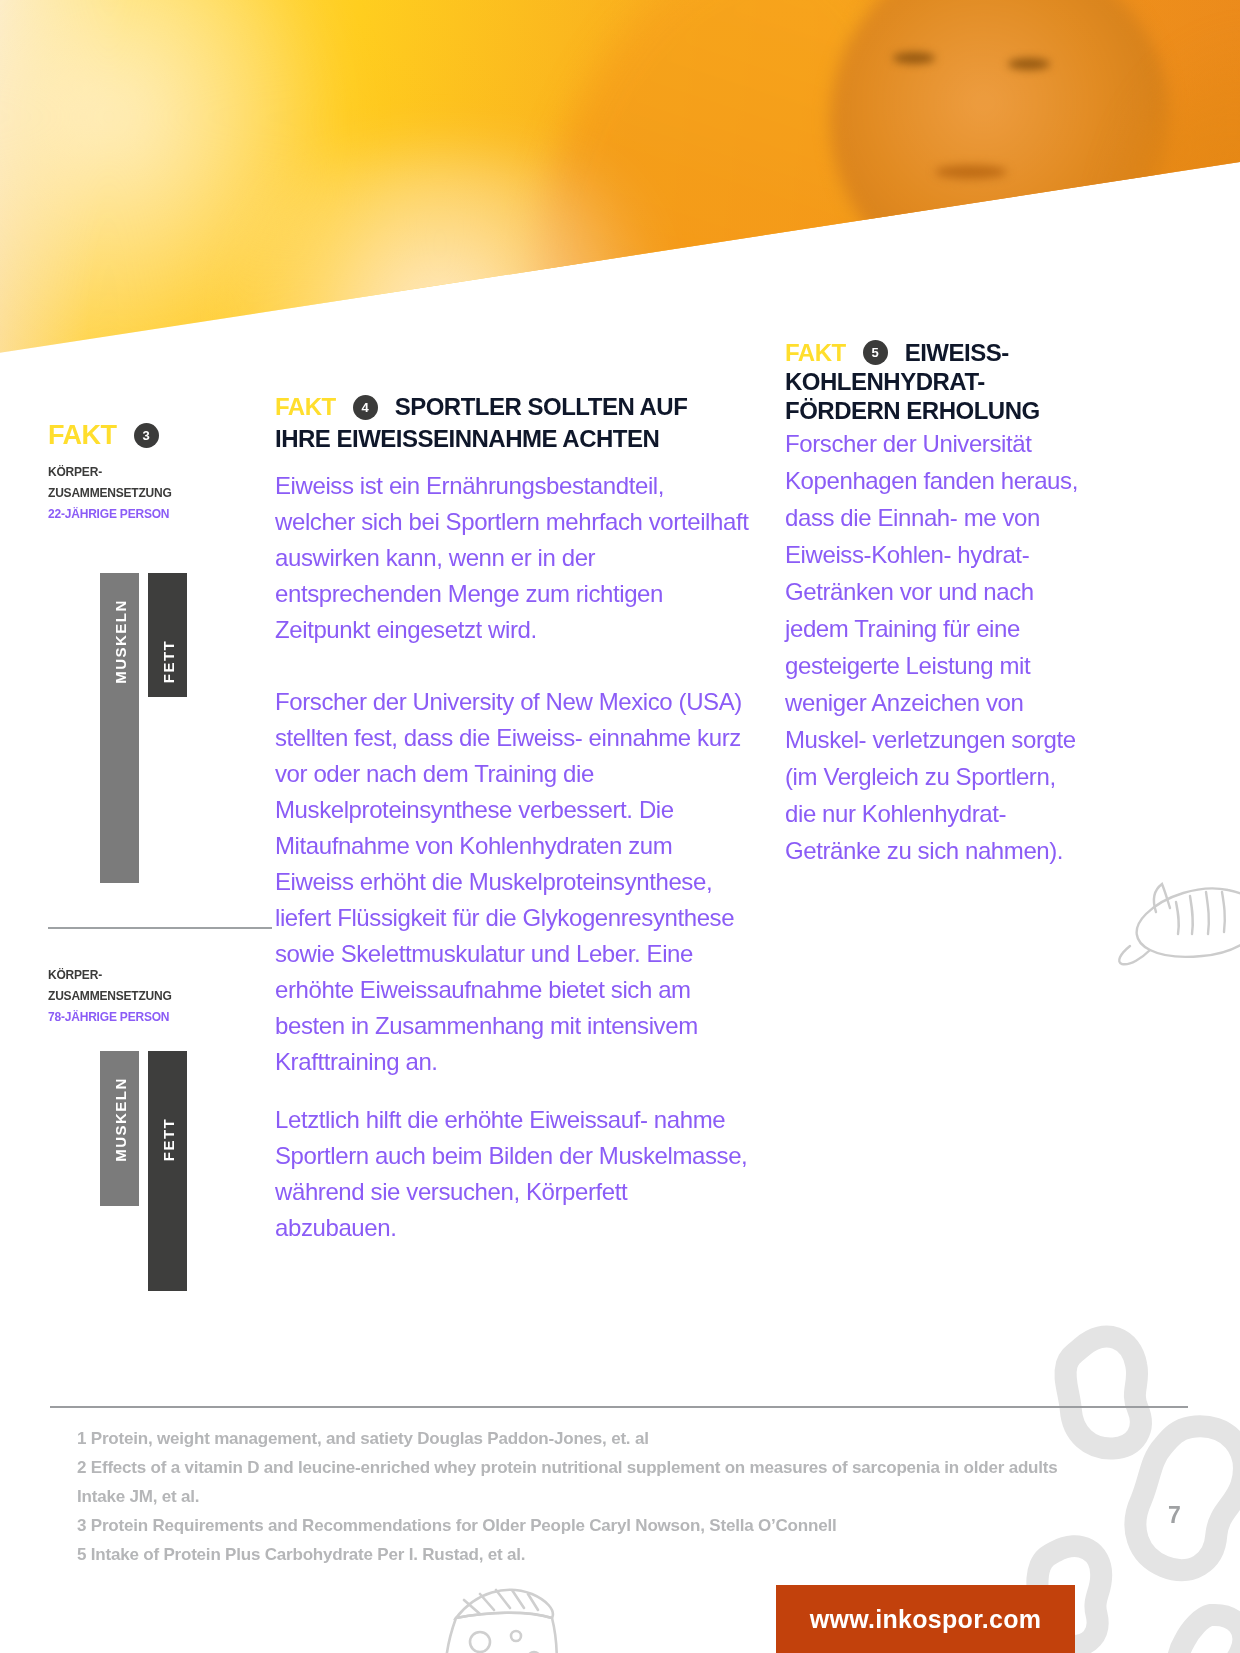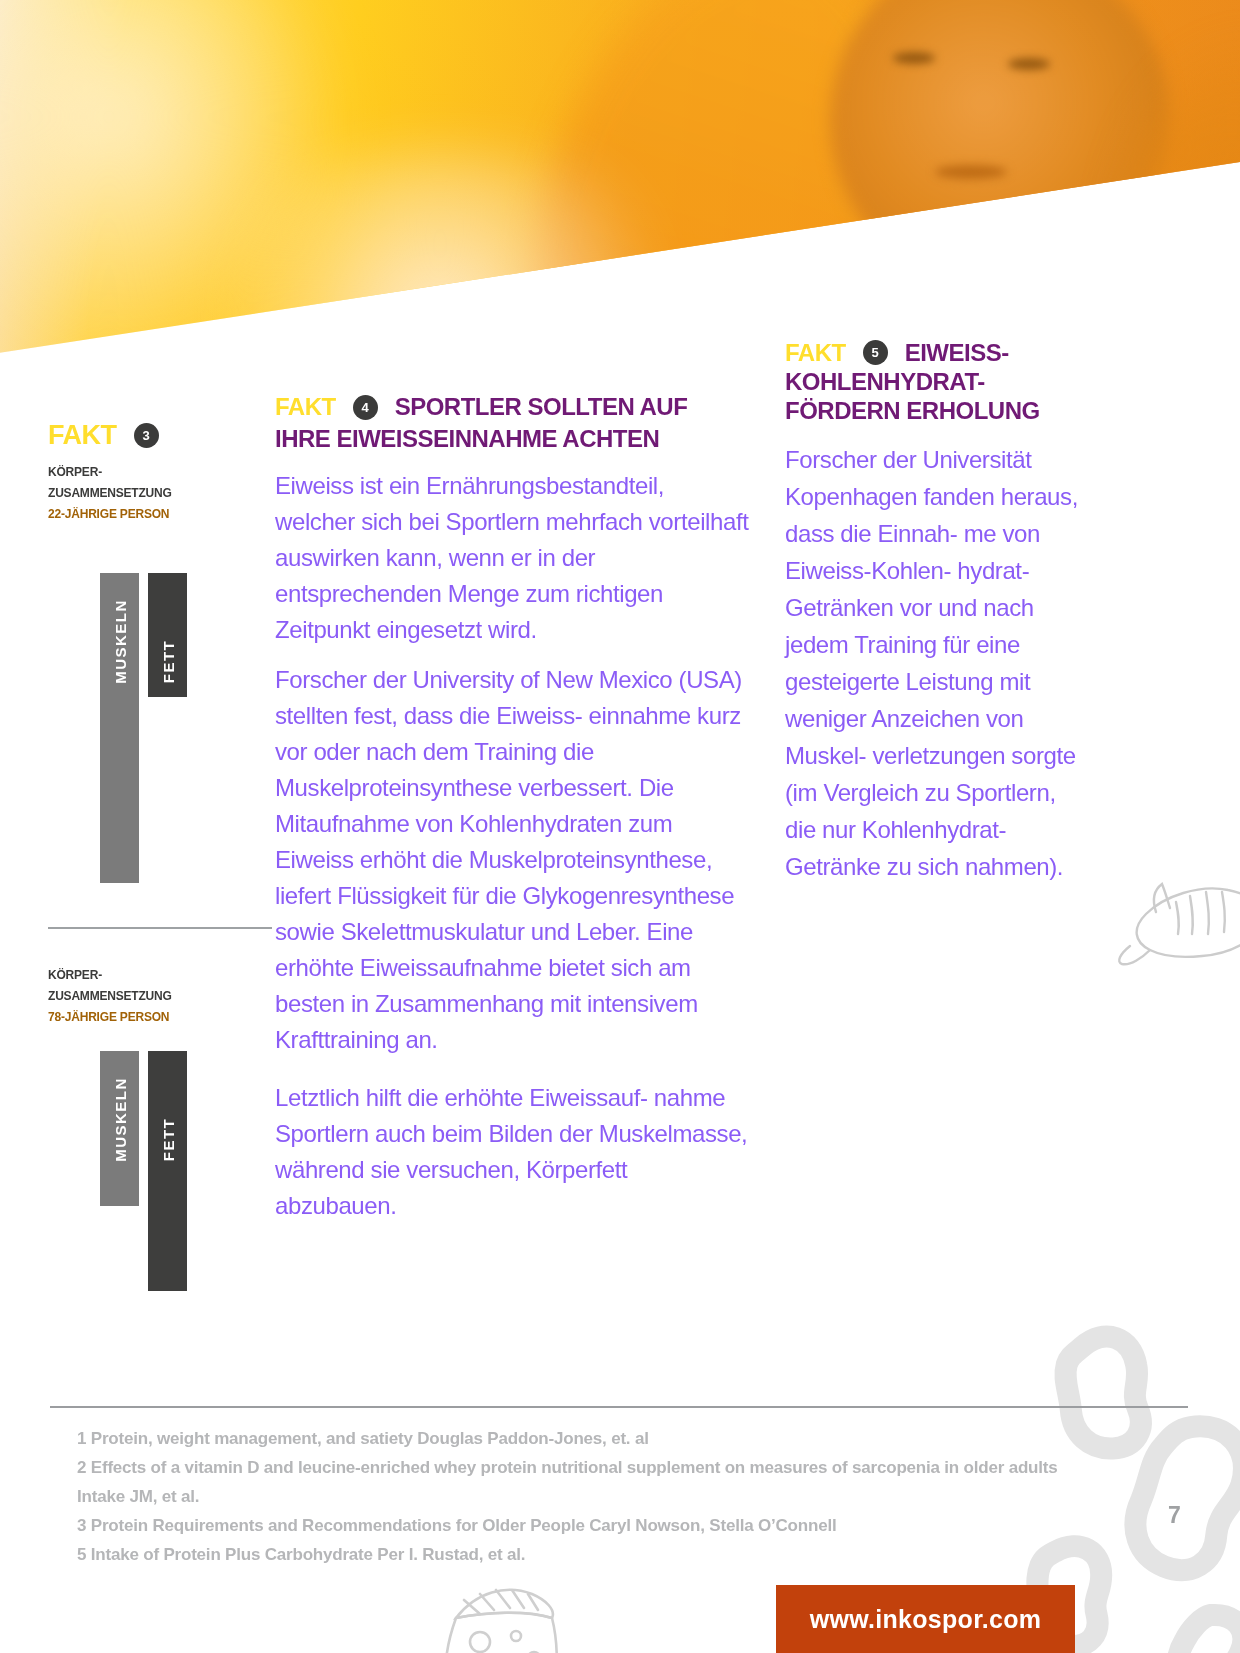--- a/index.html
+++ b/index.html
@@ -26,53 +26,53 @@
   .mouth{position:absolute;left:935px;top:165px;width:72px;height:14px;border-radius:50%;
         background:#b56414;filter:blur(5px);}
   .hero-tint{position:absolute;inset:0;background:linear-gradient(rgba(255,172,32,.10),rgba(255,150,20,.16));}
 
   
   .h-line{display:flex;align-items:center;gap:17px;}
   .fakt{color:#FFDE2D;font-weight:bold;letter-spacing:-.5px;}
   .badge{display:inline-flex;align-items:center;justify-content:center;flex:0 0 auto;
          width:25px;height:25px;border-radius:50%;background:#3B3B3A;color:#fff;
          font-size:13px;font-weight:bold;}
-  .hdark{color:#701a75;font-weight:bold;letter-spacing:-.5px;}
+  .hdark{color:#0f172a;font-weight:bold;letter-spacing:-.5px;}
 
   
   .col-left{position:absolute;left:48px;top:420px;width:225px;}
   .col-left .fakt{font-size:27px;}
   .chart-title{position:absolute;left:0;font-size:12px;font-weight:bold;line-height:21px;
                color:#3B3B3A;letter-spacing:-.2px;}
-  .chart-sub{color:#a16207;}
+  .chart-sub{color:#8b5cf6;}
   .chart{position:absolute;left:52px;display:flex;gap:9px;align-items:flex-start;}
   .bar{width:39px;position:relative;}
   .bar-gray{background:#7B7B7B;}
   .bar-dark{background:#3E3E3D;}
   .bar-label{position:absolute;left:50%;white-space:nowrap;color:#fff;font-weight:bold;
              font-size:15px;letter-spacing:1.5px;
              transform:translateX(-50%) rotate(-90deg);}
   .label-muskeln{top:60px;}
   .label-fett{top:80px;}
   .left-divider{position:absolute;left:0;top:507px;width:224px;height:0;
                 border-top:2px solid #9EA2A4;}
 
   
   .col-mid{position:absolute;left:275px;top:392px;width:474px;}
   .col-mid .fakt,.col-mid .hdark{font-size:24px;line-height:30px;}
   .col-mid .h-line2{margin-top:2px;}
   .body-text{color:#8b5cf6;font-size:24px;line-height:36px;letter-spacing:-.4px;}
   .col-mid .body-text{margin:14px 0 0 0;}
-  .col-mid .p2{margin-top:14px;}
+  .col-mid .p2{margin-top:36px;}
   .col-mid .p3{margin-top:22px;}
 
   
   .col-right{position:absolute;left:785px;top:338px;width:296px;}
   .col-right .fakt,.col-right .hdark{font-size:24px;line-height:29px;}
-  .col-right .body-text{margin-top:16px;line-height:37px;}
+  .col-right .body-text{margin-top:0;line-height:37px;}
 
   
   .decor{position:absolute;}
   svg.sketch{display:block;}
 
   
   .footer-line{position:absolute;left:50px;top:1406px;width:1138px;border-top:2px solid #9B9DA0;}
   .footnotes{position:absolute;left:77px;top:1424px;width:1010px;
              color:#B5B6B8;font-weight:bold;font-size:17px;line-height:29px;letter-spacing:-.2px;}
   .page-num{position:absolute;left:1168px;top:1502px;color:#9FA1A3;font-weight:bold;font-size:23px;}

